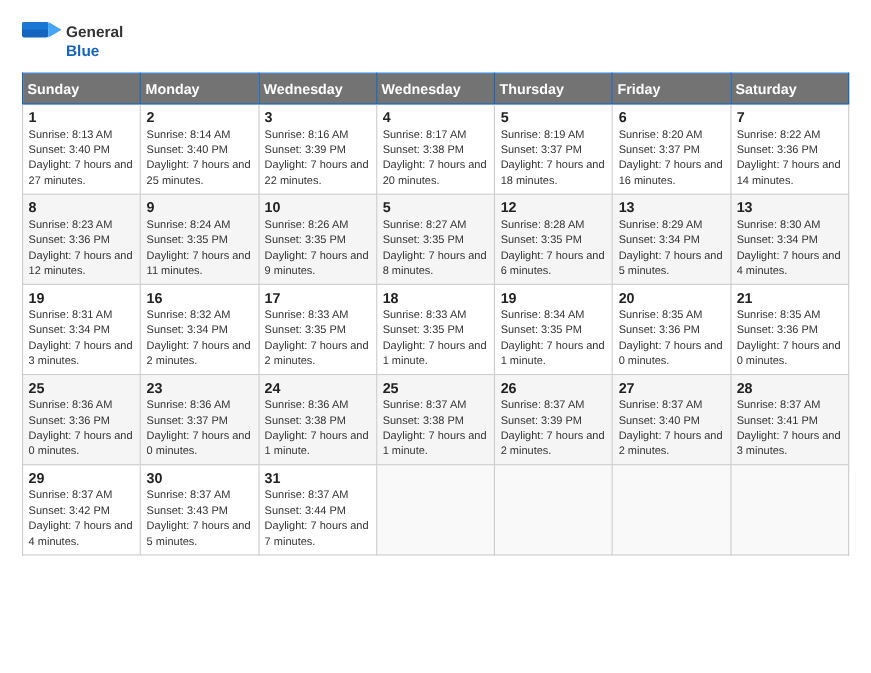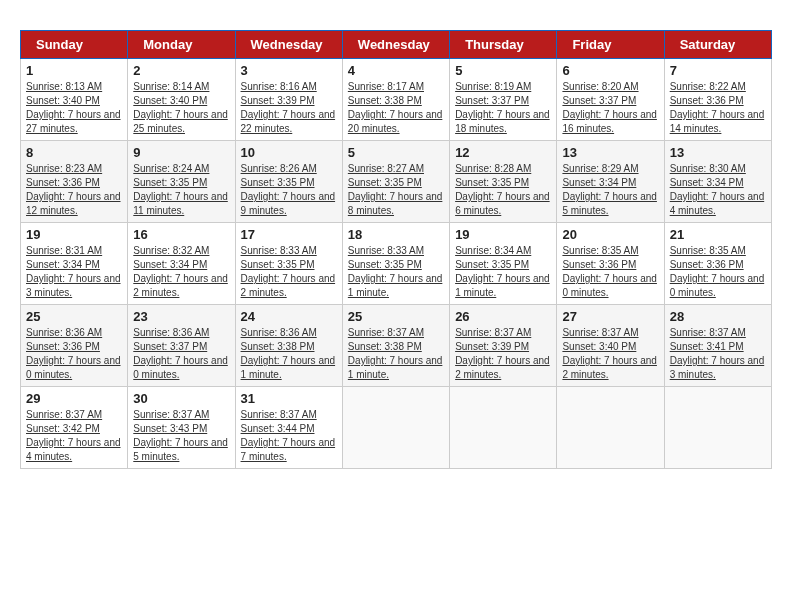--- a/index.html
+++ b/index.html
@@ -32,23 +32,23 @@
     .location {
       font-size: 16px;
       color: #444;
     }
     .calendar {
       width: 100%;
       border-collapse: collapse;
       font-size: 11px;
     }
     .calendar th {
-      background: #b91c1c;
+      background: #737373;
       color: #fff;
-      padding: 6px 15px;
+      padding: 6px 4px;
       text-align: left;
       font-size: 13px;
       font-weight: bold;
       border: 1px solid #1565c0;
     }
     .calendar td {
       border: 1px solid #ccc;
       padding: 4px 5px;
       vertical-align: top;
       width: calc(100% / 7);
@@ -62,30 +62,40 @@
       font-size: 13px;
       font-weight: bold;
       color: #222;
       display: block;
       margin-bottom: 2px;
     }
     .day-info {
       font-size: 10px;
       color: #333;
       line-height: 1.4;
-      text-decoration: underline;
     }
     .empty-cell {
       background: #f9f9f9 !important;
     }
   </style>
 </head>
 <body>
 
 <div class="header">
+  <div class="logo">
+  <svg width="36" height="36" viewBox="0 0 36 36">
+    <rect x="0" y="0" width="24" height="14" fill="#1565c0" rx="2"></rect>
+    <rect x="0" y="0" width="24" height="7" fill="#1976d2" rx="2"></rect>
+    <polygon points="24,0 36,7 24,14" fill="#42a5f5"></polygon>
+  </svg>
+  <div>
+    <span style="display:block; font-size:14px; font-weight:bold; color:#333; line-height:1.2;">General</span>
+    <span style="display:block; font-size:14px; font-weight:bold; color:#1565c0; line-height:1.2;">Blue</span>
+  </div>
+</div>
 </div>
 
 <table class="calendar">
   <thead>
     <tr>
     <th>Sunday</th>
         <th>Monday</th>
         <th>Wednesday</th>
         <th>Wednesday</th>
         <th>Thursday</th>

